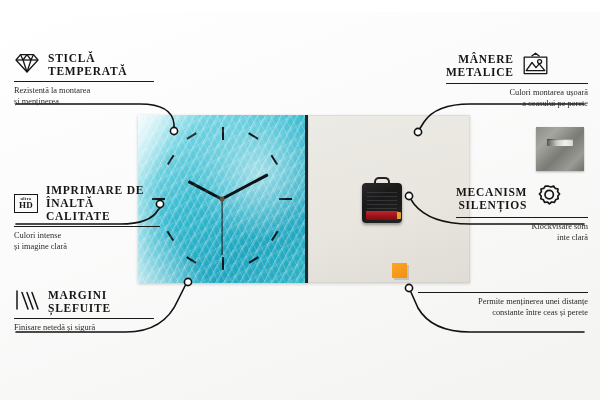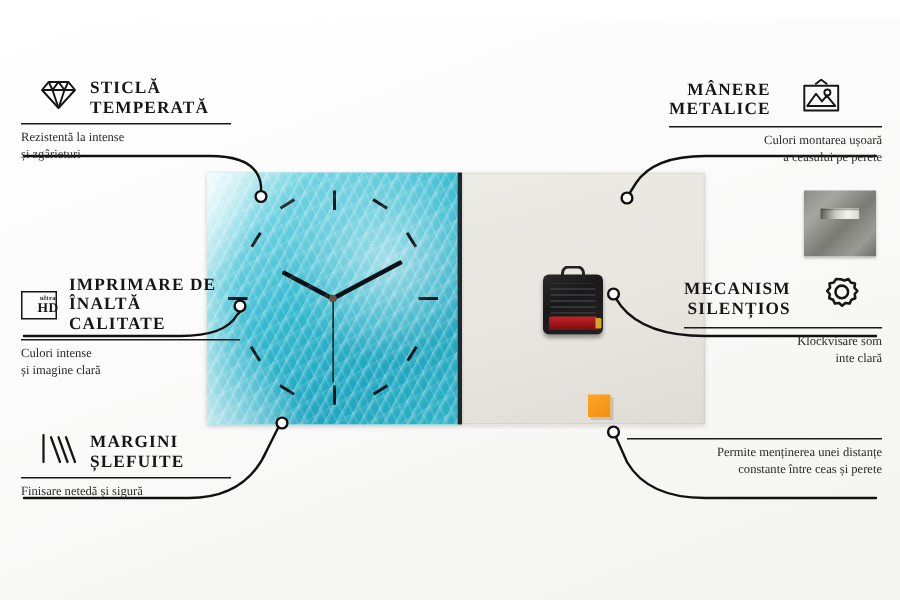--- a/index.html
+++ b/index.html
@@ -112,21 +112,21 @@
     line-height: 13px;
     text-transform: uppercase;
   }
   .feat-rule { height: 1px; background: #1a1a1a; margin: 3px 0 4px; }
   .feat-desc {
     font-family: "Liberation Serif", serif;
     font-size: 8.4px;
     color: #2a2a2a;
     line-height: 10.5px;
   }
-  .icon-box { flex: 0 0 auto; display: block; padding-left: 12px; }
+  .icon-box { flex: 0 0 auto; display: block; }
 
   .left { text-align: left; }
   .left .feat-desc { text-align: left; }
   .right { text-align: right; }
   .right .feat-head { justify-content: flex-start; }
   .right .feat-desc { text-align: right; }
 
   .f-sticla   { left: 14px;  top: 40px;  width: 140px; }
   .f-print    { left: 14px;  top: 172px; width: 146px; }
   .f-margini  { left: 14px;  top: 277px; width: 140px; }
@@ -221,22 +221,22 @@
           </g>
         </svg>
       </span>
       <span class="feat-title">
         <span>STICLĂ</span><br>
         <span>TEMPERATĂ</span>
       </span>
     </div>
     <div class="feat-rule"></div>
     <div class="feat-desc">
-      <span>Rezistentă la intense</span><br>
-      <span>și zgârieturi</span>
+      <span>Rezistentă la montarea</span><br>
+      <span>și menținerea</span>
     </div>
   </div>
 
   <div class="feature left f-print">
     <div class="feat-head">
       <span class="icon-box hdbadge">
         <span class="u">ultra</span>
         <span class="h">HD</span>
       </span>
       <span class="feat-title">

